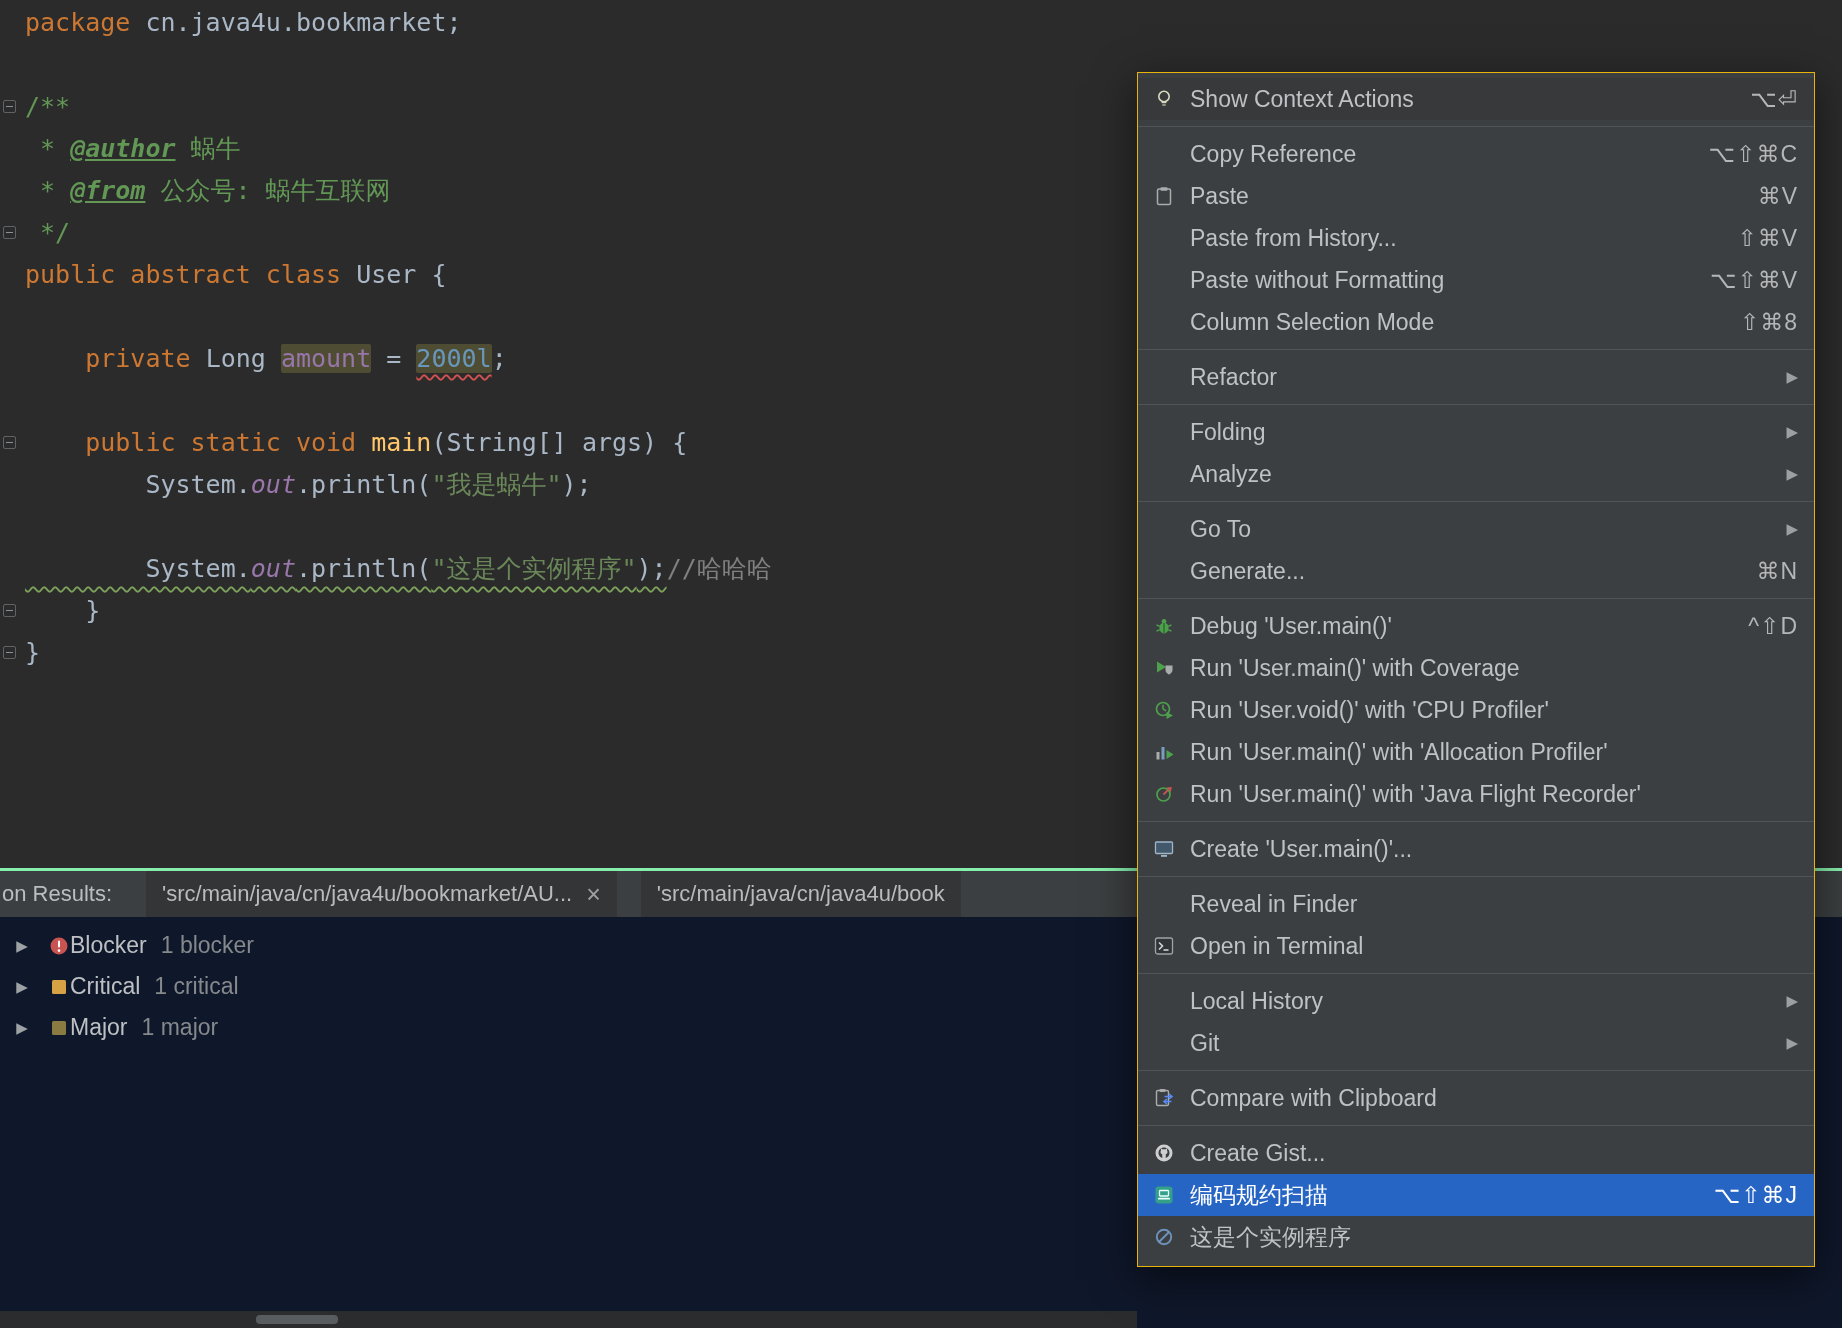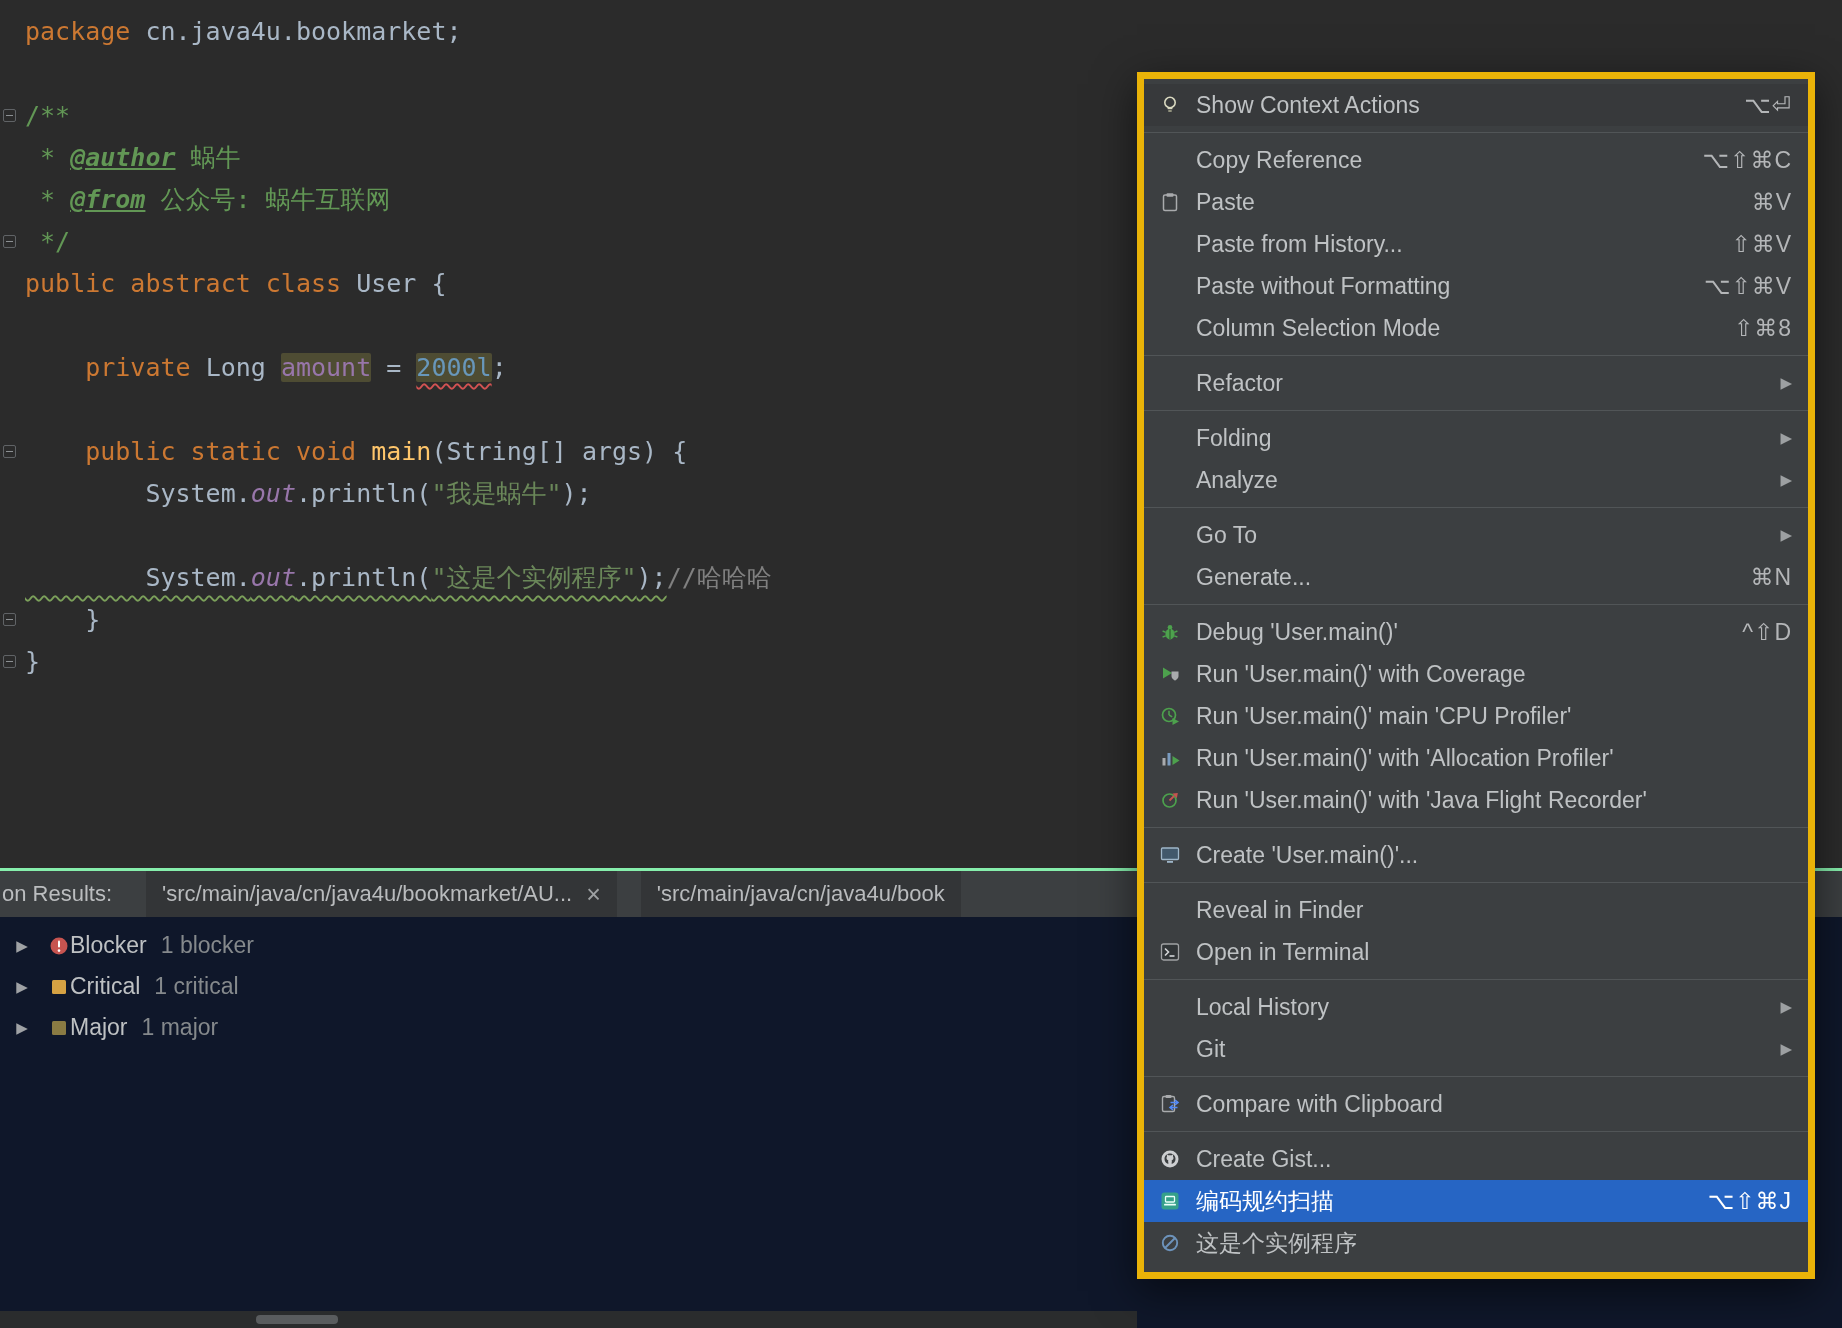--- a/index.html
+++ b/index.html
@@ -1,20 +1,20 @@
 <!DOCTYPE html>
 <html><head>
 <meta charset="utf-8">
 <style>
 *{box-sizing:border-box}
 html,body{margin:0;padding:0}
 body{width:1842px;height:1328px;background:#2b2b2b;position:relative;overflow:hidden;font-family:"Liberation Sans",sans-serif}
 
 
-.editor{position:absolute;left:0;top:9px;width:1842px;height:868px;background:#2b2b2b;padding-top:2px}
+.editor{position:absolute;left:0;top:0;width:1842px;height:868px;background:#2b2b2b;padding-top:2px}
 .line{height:42px;line-height:42px;padding-left:25px;white-space:pre;font-family:"DejaVu Sans Mono",monospace;font-size:25px;color:#a9b7c6}
 .kw{color:#cc7832}
 .pl{color:#a9b7c6}
 .doc{color:#629755}
 .tag{color:#629755;font-weight:bold;font-style:italic;text-decoration:underline}
 .str{color:#6a8759}
 .num{color:#6897bb}
 .fld{color:#9876aa}
 .out{color:#9876aa;font-style:italic}
 .cmt{color:#808080}
@@ -36,21 +36,21 @@
 .tree{padding-top:8px}
 .trow{height:41px;display:flex;align-items:center;font-size:23px}
 .arrow{width:20px;margin-left:12px;color:#9fa2a5;font-size:15px;text-align:center}
 .sev{margin-left:16px;width:22px;display:flex;justify-content:center;align-items:center}
 .sev-label{font-weight:normal;color:#bec1c3}
 .sev-count{margin-left:14px;color:#85898c}
 .hscroll{position:absolute;left:0;bottom:0;width:1137px;height:17px;background:#2a2c2d}
 .hthumb{position:absolute;left:256px;top:4px;width:82px;height:9px;border-radius:4px;background:#595c5e}
 
 
-.menu{position:absolute;left:1137px;top:72px;width:678px;background:#3c3f41;border:7px solid #eab308;box-shadow:0 12px 40px rgba(0,0,0,.55);padding:5px 0 8px;z-index:10}
+.menu{position:absolute;left:1137px;top:72px;width:678px;background:#3c3f41;border:1px solid #eab308;box-shadow:0 12px 40px rgba(0,0,0,.55);padding:5px 0 8px;z-index:10}
 .mi{height:42px;display:flex;align-items:center;padding:0 16px 0 12px;font-size:23px;color:#bfc2c4;white-space:nowrap}
 .mi.hdr{background:#37393b}
 .mi .ic{width:28px;height:26px;margin-right:12px;flex:none;display:flex;align-items:center;justify-content:center}
 .mi .lbl{flex:1;overflow:hidden}
 .mi .sc{margin-left:24px;color:#b4b6b8;letter-spacing:1px}
 .mi .sub{margin-left:24px;color:#9da0a2;font-size:15px}
 .mi.sel{background:#2665c4;color:#fff}
 .mi.sel .sc{color:#fff}
 .sep{height:1px;background:#515557;margin:6px 0}
 </style>
@@ -235,21 +235,21 @@
     <span class="lbl">Run 'User.main()' with Coverage</span>
   </div>
   <div class="mi">
     <span class="ic">
         <svg width="22" height="22" viewBox="0 0 22 22">
           <circle cx="10" cy="10" r="6.5" fill="none" stroke="#4da14d" stroke-width="1.7"></circle>
           <path d="M10 10 L10 5.8 M10 10 L13.2 11.8" stroke="#4da14d" stroke-width="1.5" fill="none"></path>
           <path d="M13.5 13 L20 16.5 L13.5 20 Z" fill="#4da14d"></path>
         </svg>
       </span>
-    <span class="lbl">Run 'User.main()' main 'CPU Profiler'</span>
+    <span class="lbl">Run 'User.void()' with 'CPU Profiler'</span>
   </div>
   <div class="mi">
     <span class="ic">
         <svg width="22" height="22" viewBox="0 0 22 22">
           <rect x="3.5" y="11" width="3" height="7.5" fill="#a9abad"></rect>
           <rect x="8.5" y="6" width="3" height="12.5" fill="#7a9cc0"></rect>
           <path d="M13.5 9 L20.5 13.5 L13.5 18 Z" fill="#4da14d"></path>
         </svg>
       </span>
     <span class="lbl">Run 'User.main()' with 'Allocation Profiler'</span>

